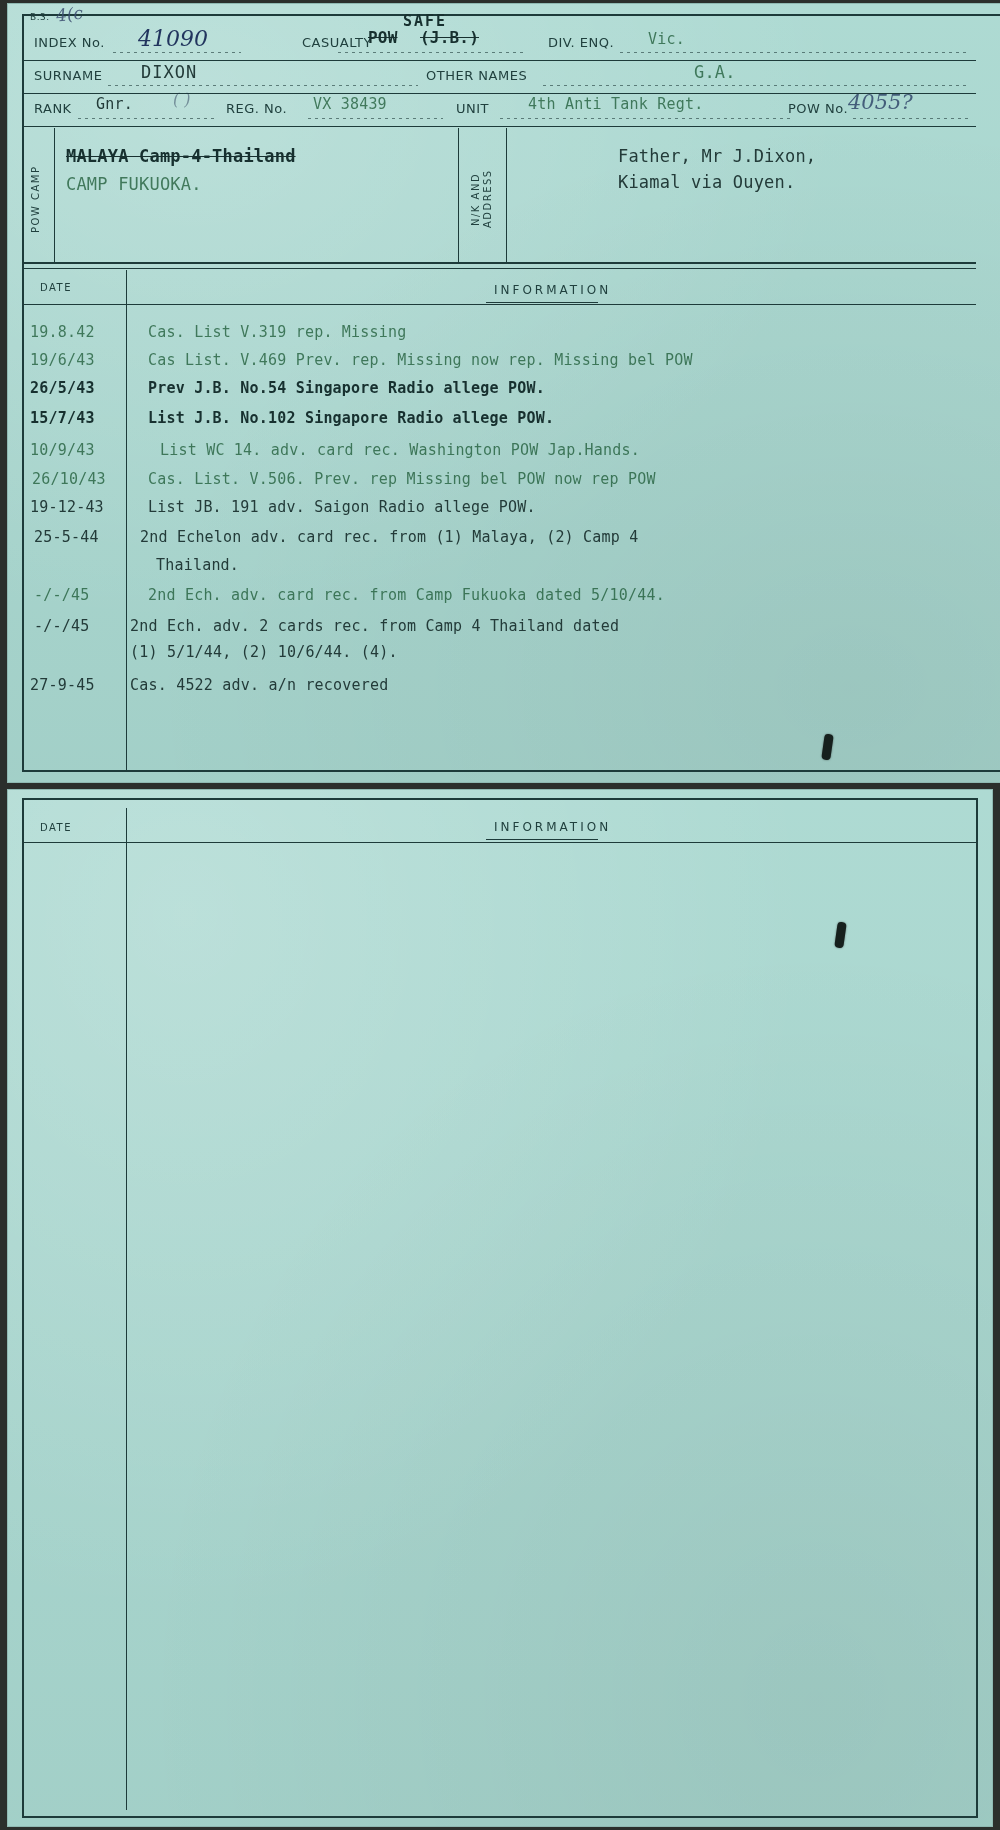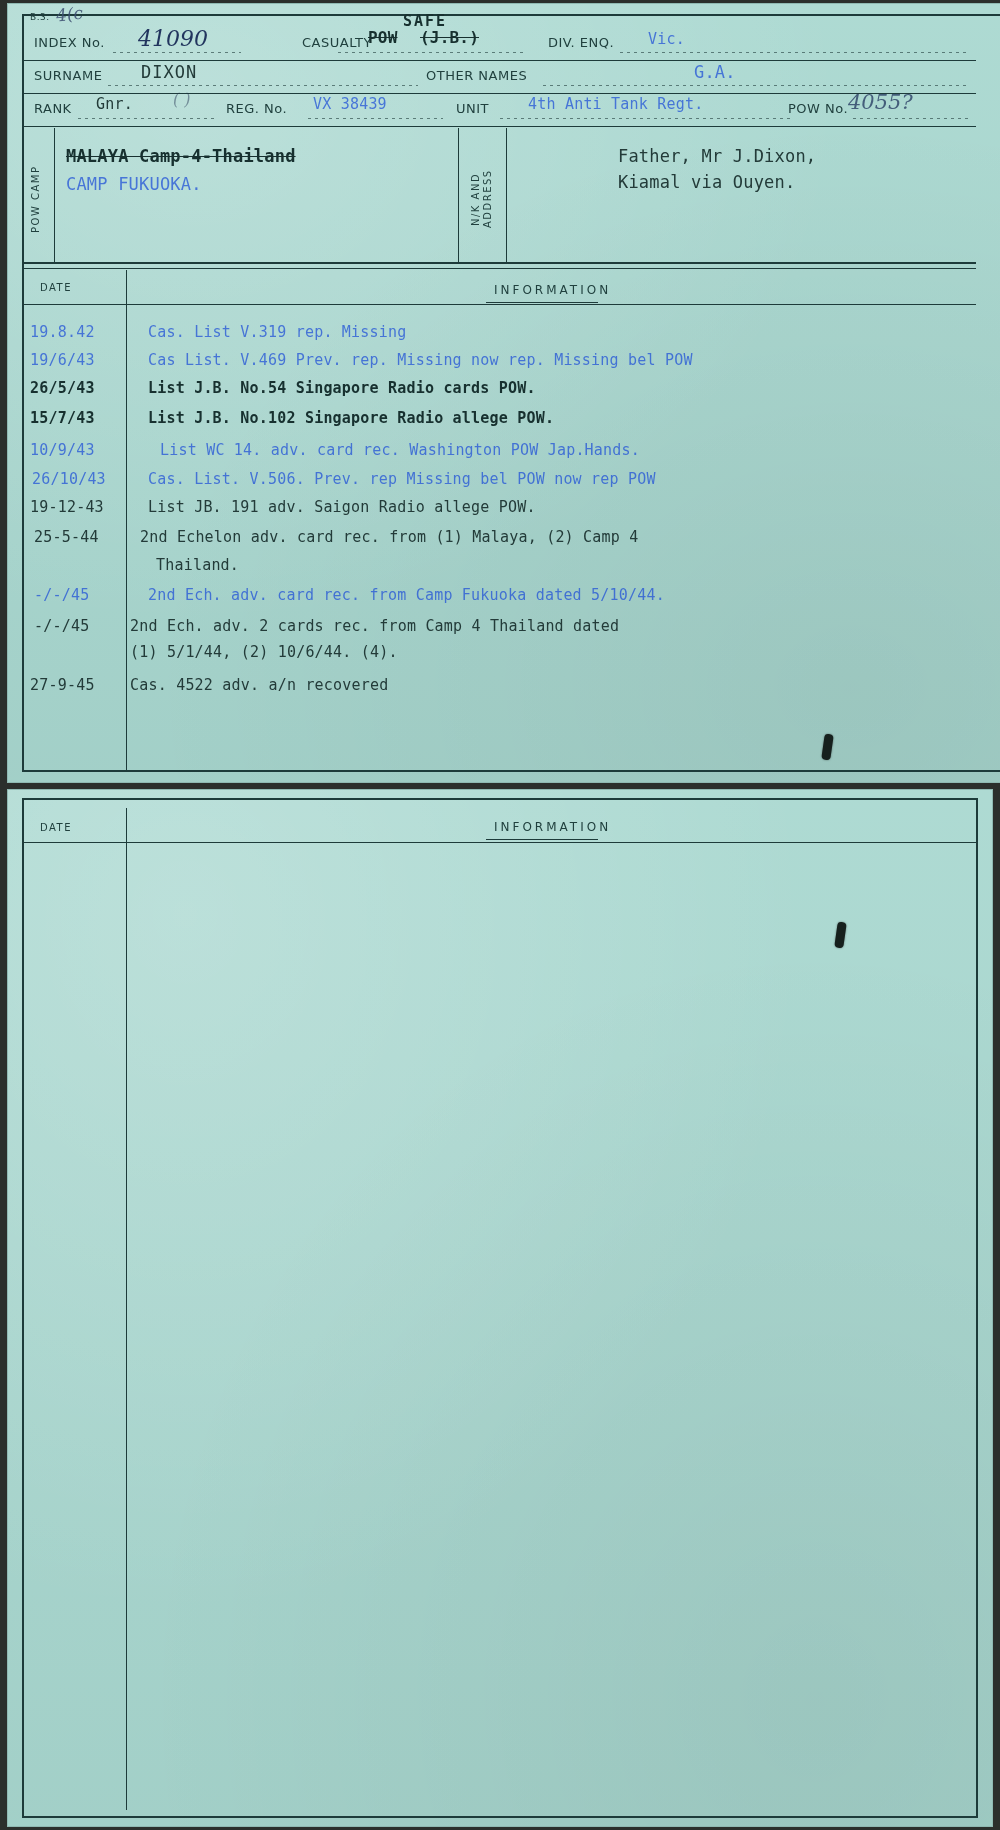--- a/index.html
+++ b/index.html
@@ -54,21 +54,21 @@
     opacity:.75;
   }
 
   
   .tw{
     position:absolute;
     font-family:"DejaVu Sans Mono", monospace;
     font-size:15px; color:#233b39; white-space:nowrap;
     letter-spacing:.2px;
   }
-  .tw.faded{ color:#1d4ed8; opacity:.72; }
+  .tw.faded{ color:#14532d; opacity:.72; }
   .tw.bold{ font-weight:bold; color:#17302f; }
   .tw.strike{ text-decoration:line-through; }
 
   
   .hw{
     position:absolute;
     font-family:"DejaVu Serif", serif;
     font-size:19px; color:#1b2a4a; white-space:nowrap;
     font-style:italic;
   }
@@ -170,21 +170,21 @@
   <div class="hdr" style="left:478px;top:279px;">INFORMATION</div>
   <div class="ln" style="left:478px;top:298px;width:112px;height:1px;"></div>
 
   <div class="tw faded" style="left:22px;top:319px;">19.8.42</div>
   <div class="tw faded" style="left:140px;top:319px;">Cas. List V.319 rep. Missing</div>
 
   <div class="tw faded" style="left:22px;top:347px;">19/6/43</div>
   <div class="tw faded" style="left:140px;top:347px;">Cas List. V.469 Prev. rep. Missing now rep. Missing bel POW</div>
 
   <div class="tw bold" style="left:22px;top:375px;">26/5/43</div>
-  <div class="tw bold" style="left:140px;top:375px;">List J.B. No.54 Singapore Radio cards POW.</div>
+  <div class="tw bold" style="left:140px;top:375px;">Prev J.B. No.54 Singapore Radio allege POW.</div>
 
   <div class="tw bold" style="left:22px;top:405px;">15/7/43</div>
   <div class="tw bold" style="left:140px;top:405px;">List J.B. No.102 Singapore Radio allege POW.</div>
 
   <div class="tw faded" style="left:22px;top:437px;">10/9/43</div>
   <div class="tw faded" style="left:152px;top:437px;">List WC 14. adv. card rec. Washington POW Jap.Hands.</div>
 
   <div class="tw faded" style="left:24px;top:466px;">26/10/43</div>
   <div class="tw faded" style="left:140px;top:466px;">Cas. List. V.506.  Prev. rep Missing bel POW now rep POW</div>
 

